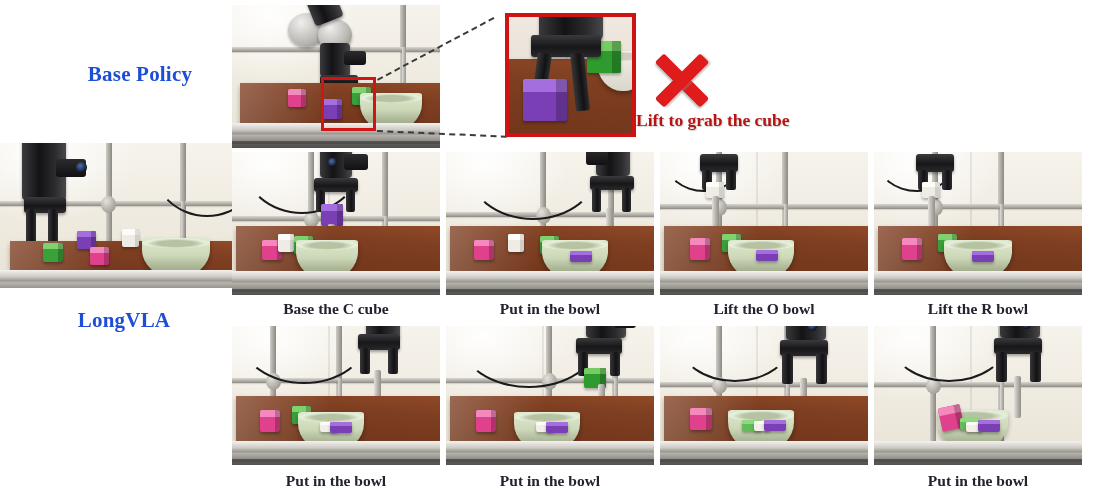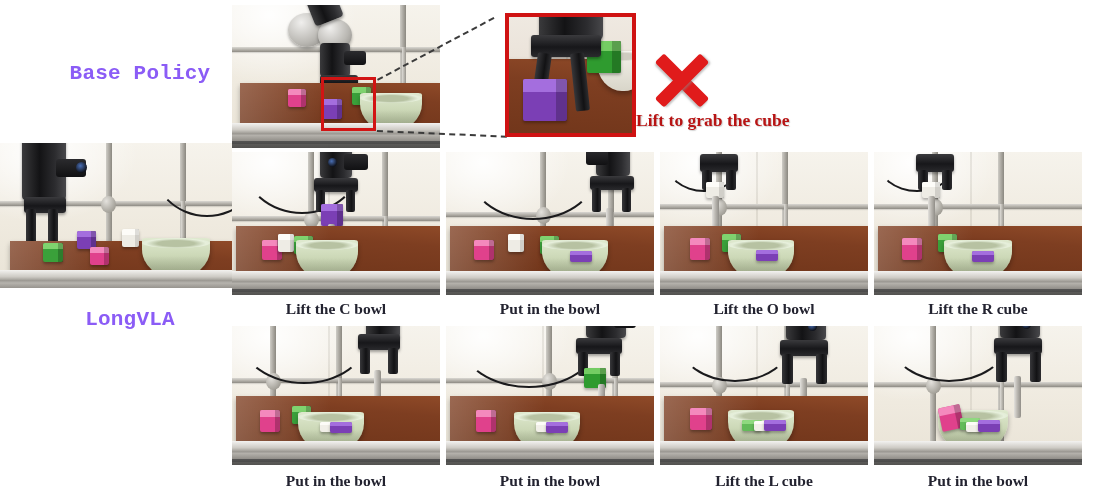--- a/index.html
+++ b/index.html
@@ -2,25 +2,25 @@
 <html><head>
 <meta charset="utf-8">
 <style>
   html,body{margin:0;padding:0;background:#fff;}
   body{width:1103px;height:498px;position:relative;overflow:hidden;
        font-family:"Liberation Serif",serif;}
 
   .fig{position:absolute;left:0;top:0;width:1103px;height:498px;}
 
   
-  .rowlabel{position:absolute;font-family:Liberation Mono, monospace;
-            font-weight:bold;color:#8b5cf6;white-space:nowrap;
+  .rowlabel{position:absolute;font-family:Liberation Serif, serif;
+            font-weight:bold;color:#1d4ed8;white-space:nowrap;
             text-align:center;}
   #lbl-base{left:55px;top:62px;width:170px;font-size:21px;letter-spacing:.2px;}
-  #lbl-long{left:45px;top:308px;width:170px;font-size:21px;letter-spacing:.2px;}
+  #lbl-long{left:39px;top:308px;width:170px;font-size:21px;letter-spacing:.2px;}
 
   .caption{position:absolute;font-family:"Liberation Serif",serif;
            font-weight:bold;font-size:15.5px;color:#232330;text-align:center;
            white-space:nowrap;}
 
   .failtext{position:absolute;left:636px;top:110px;width:215px;
             font-family:"Liberation Serif",serif;font-weight:bold;
             font-size:17.5px;color:#b81414;white-space:nowrap;
             text-shadow:1px 1px 1px rgba(150,150,150,.45);}
 
@@ -301,21 +301,21 @@
         </div>
       <div class="bowl" style="left:64px;top:88px;width:62px;height:40px;">
         <div class="bowlrim"></div>
           <div class="bowlshade"></div>
         </div>
       <div class="floorrail" style="top:119px;"></div>
       <div class="floorrail2" style="top:131px;"></div>
       <div class="floordark" style="top:137px;height:10px;"></div>
     </div>
   </div>
-  <div class="caption" style="left:232px;top:300px;width:208px;">Lift the C bowl</div>
+  <div class="caption" style="left:232px;top:300px;width:208px;">Base the C cube</div>
 
   <div class="panel" style="left:446px;top:152px;width:208px;height:143px;">
     <div class="scene">
       <div class="wall"></div>
         <div class="wallglow"></div>
       <div class="railv" style="left:94px;"></div>
         <div class="railv" style="left:162px;"></div>
       <div class="railh" style="top:60px;"></div>
       <div class="railnode" style="left:90px;top:55px;"></div>
       <div class="thinpole" style="left:164px;top:60px;height:46px;"></div>
@@ -438,21 +438,21 @@
           <div class="bowlshade"></div>
         </div>
       <div class="cube" style="left:98px;top:99px;width:22px;height:11px;background:#7b3fb5;">
         <div class="top" style="background:#a46ede;"></div>
         </div>
       <div class="floorrail" style="top:119px;"></div>
       <div class="floorrail2" style="top:131px;"></div>
       <div class="floordark" style="top:137px;height:10px;"></div>
     </div>
   </div>
-  <div class="caption" style="left:874px;top:300px;width:208px;">Lift the R cube</div>
+  <div class="caption" style="left:874px;top:300px;width:208px;">Lift the R bowl</div>
 
   <div class="panel" style="left:232px;top:326px;width:208px;height:139px;">
     <div class="scene">
       <div class="wall"></div>
         <div class="wallglow"></div>
       <div class="railv" style="left:38px;"></div>
         <div class="railv" style="left:104px;"></div>
       <div class="railh" style="top:52px;"></div>
       <div class="railnode" style="left:34px;top:47px;"></div>
       <div class="thinpole" style="left:106px;top:52px;height:46px;"></div>
@@ -574,21 +574,20 @@
         <div class="top" style="background:#fdfcf8;"></div>
         </div>
       <div class="cube" style="left:104px;top:94px;width:22px;height:11px;background:#7b3fb5;">
         <div class="top" style="background:#a46ede;"></div>
         </div>
       <div class="floorrail" style="top:115px;"></div>
       <div class="floorrail2" style="top:127px;"></div>
       <div class="floordark" style="top:133px;height:10px;"></div>
     </div>
   </div>
-  <div class="caption" style="left:660px;top:472px;width:208px;">Lift the L cube</div>
 
   <div class="panel" style="left:874px;top:326px;width:208px;height:139px;">
     <div class="scene">
       <div class="wall"></div>
         <div class="wallglow"></div>
       <div class="railv" style="left:56px;"></div>
         <div class="railv" style="left:124px;"></div>
       <div class="railh" style="top:56px;"></div>
       <div class="railnode" style="left:52px;top:51px;"></div>
       <div class="thinpole" style="left:126px;top:56px;height:40px;"></div>

